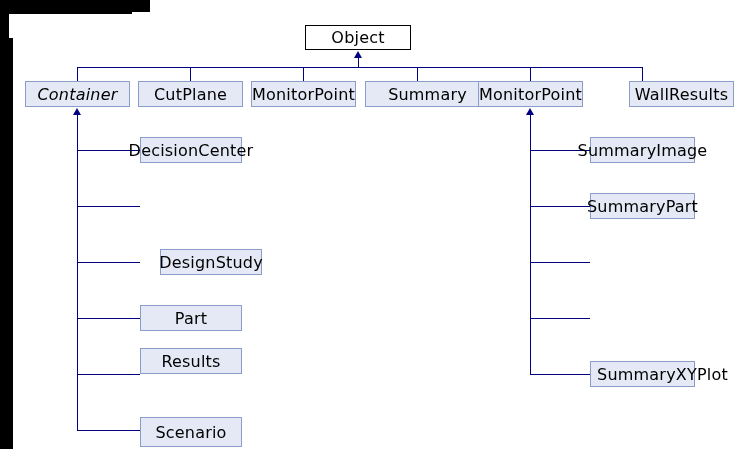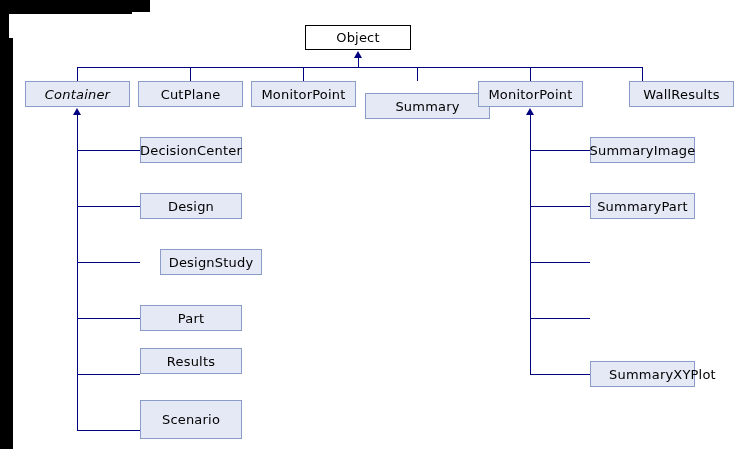--- a/index.html
+++ b/index.html
@@ -28,21 +28,21 @@
 
   
   .cls-box {
     position: absolute;
     box-sizing: border-box;
     border: 1px solid #8a9dc8;
     background: #e5e9f5;
     display: flex;
     align-items: center;
     justify-content: center;
-    font-size: 13px;
+    font-size: 16px;
     color: #000000;
     letter-spacing: 0.2px;
     white-space: nowrap;
   }
   .cls-box.root {
     border: 1px solid #000000;
     background: #ffffff;
   }
 
   
@@ -86,40 +86,39 @@
   <div class="line-v" style="left:77px;  top:67px; height:14px;"></div>
   <div class="line-v" style="left:190px; top:67px; height:14px;"></div>
   <div class="line-v" style="left:303px; top:67px; height:14px;"></div>
   <div class="line-v" style="left:417px; top:67px; height:14px;"></div>
   <div class="line-v" style="left:530px; top:67px; height:14px;"></div>
   <div class="line-v" style="left:642px; top:67px; height:14px;"></div>
 
   <div class="cls-box" style="left:25px;  top:81px; width:105px; height:26px;font-style:italic;">Container</div>
   <div class="cls-box" style="left:138px; top:81px; width:105px; height:26px;">CutPlane</div>
   <div class="cls-box" style="left:251px; top:81px; width:105px; height:26px;">MonitorPoint</div>
-  <div class="cls-box" style="left:365px; top:93px; width:125px; height:26px;">Summary</div>
+  <div class="cls-box" style="left:365px; top:81px; width:125px; height:26px;">Summary</div>
   <div class="cls-box" style="left:478px; top:81px; width:105px; height:26px;">MonitorPoint</div>
   <div class="cls-box" style="left:590px; top:81px; width:105px; height:26px;margin-left:39px;">WallResults</div>
 
   <div class="arrow-up" style="left:73px; top:108px;"></div>
   <div class="line-v" style="left:77px; top:114px; height:317px;"></div>
 
   <div class="line-h" style="left:77px; top:150px; width:63px;"></div>
   <div class="line-h" style="left:77px; top:206px; width:63px;"></div>
   <div class="line-h" style="left:77px; top:262px; width:63px;"></div>
   <div class="line-h" style="left:77px; top:318px; width:63px;"></div>
   <div class="line-h" style="left:77px; top:374px; width:63px;"></div>
   <div class="line-h" style="left:77px; top:430px; width:63px;"></div>
 
   <div class="cls-box" style="left:140px; top:137px; width:102px; height:26px;">DecisionCenter</div>
-  <div class="cls-box" style="left:140px; top:193px; width:102px; height:26px;">Design</div>
   <div class="cls-box" style="left:140px; top:249px; width:102px; height:26px;margin-left:20px;">DesignStudy</div>
   <div class="cls-box" style="left:140px; top:305px; width:102px; height:26px;">Part</div>
   <div class="cls-box" style="left:140px; top:348px; width:102px; height:26px;">Results</div>
-  <div class="cls-box" style="left:140px; top:400px; width:102px; height:39px;">Scenario</div>
+  <div class="cls-box" style="left:140px; top:417px; width:102px; height:30px;">Scenario</div>
 
   <div class="arrow-up" style="left:526px; top:108px;"></div>
   <div class="line-v" style="left:530px; top:114px; height:261px;"></div>
 
   <div class="line-h" style="left:530px; top:150px; width:60px;"></div>
   <div class="line-h" style="left:530px; top:206px; width:60px;"></div>
   <div class="line-h" style="left:530px; top:262px; width:60px;"></div>
   <div class="line-h" style="left:530px; top:318px; width:60px;"></div>
   <div class="line-h" style="left:530px; top:374px; width:60px;"></div>
 

